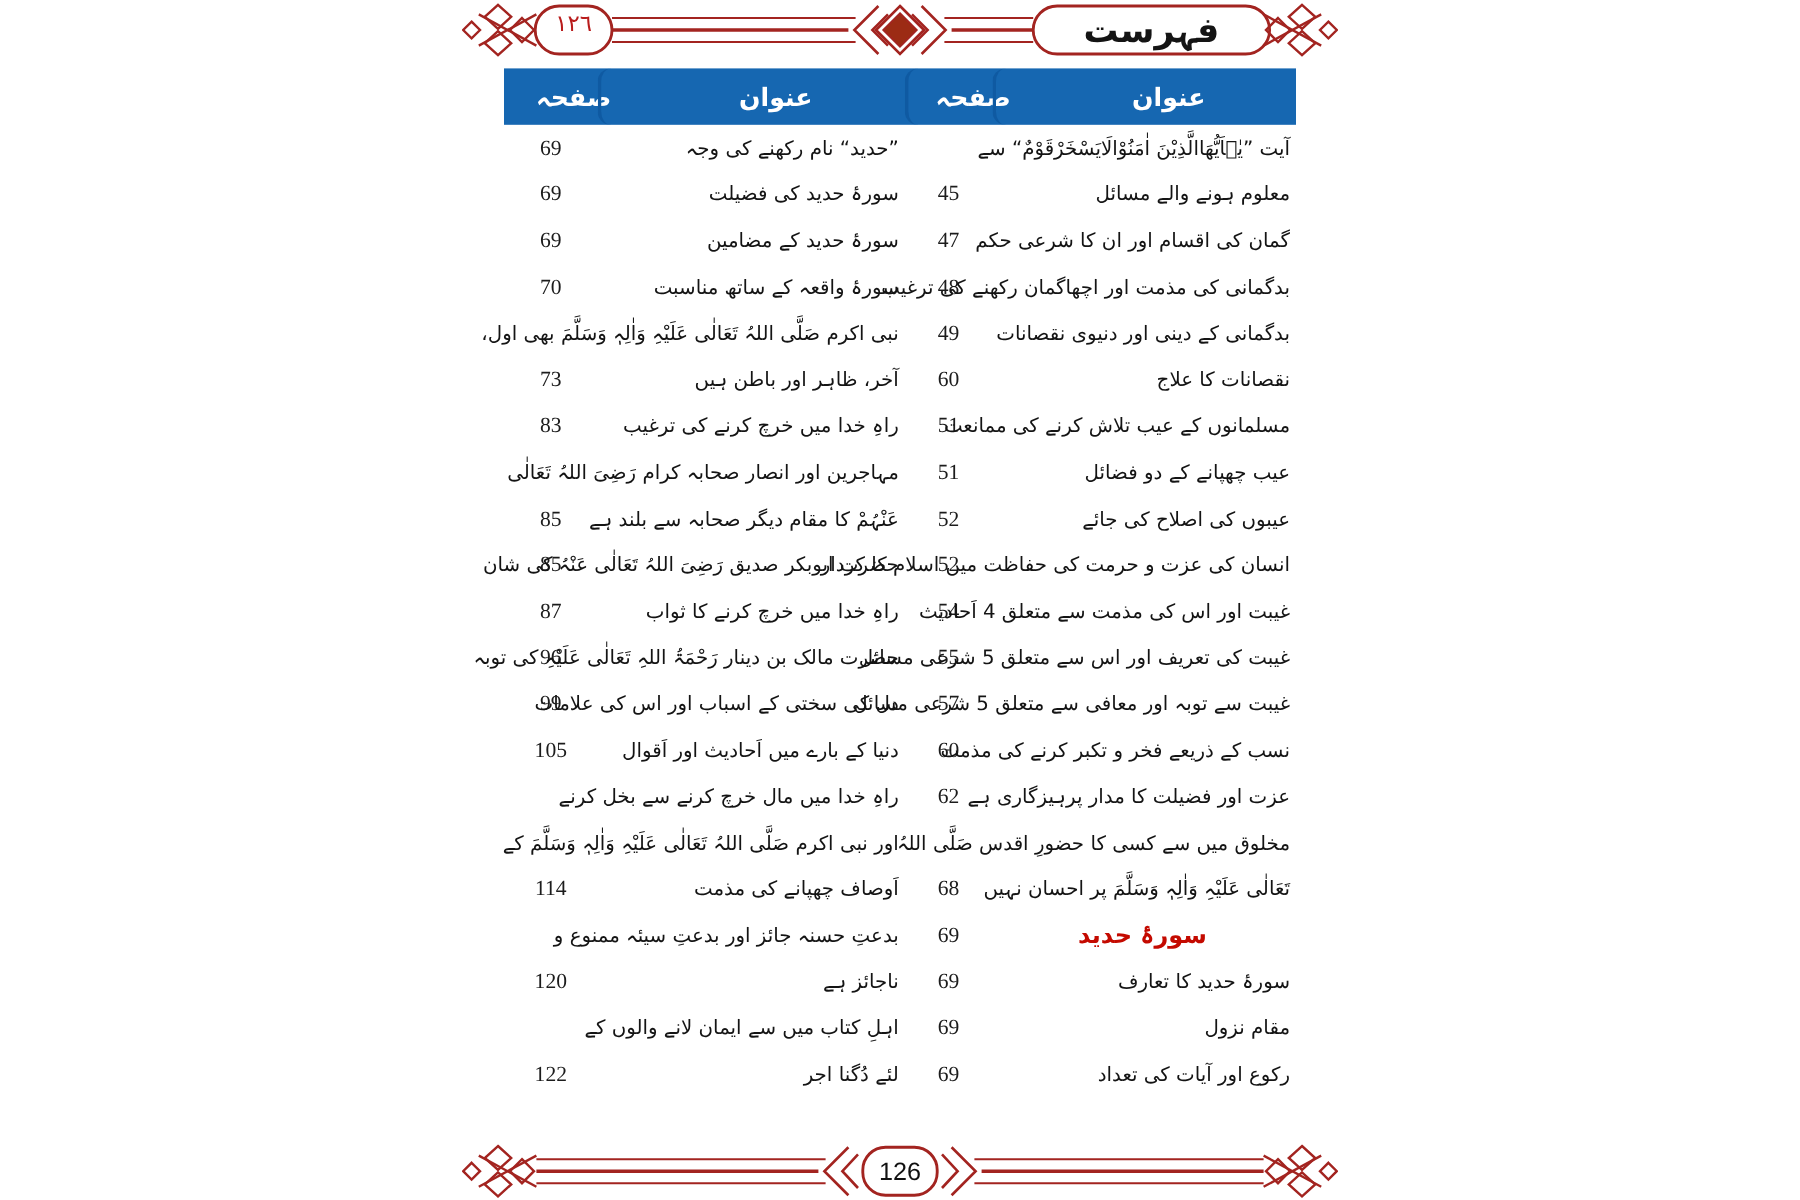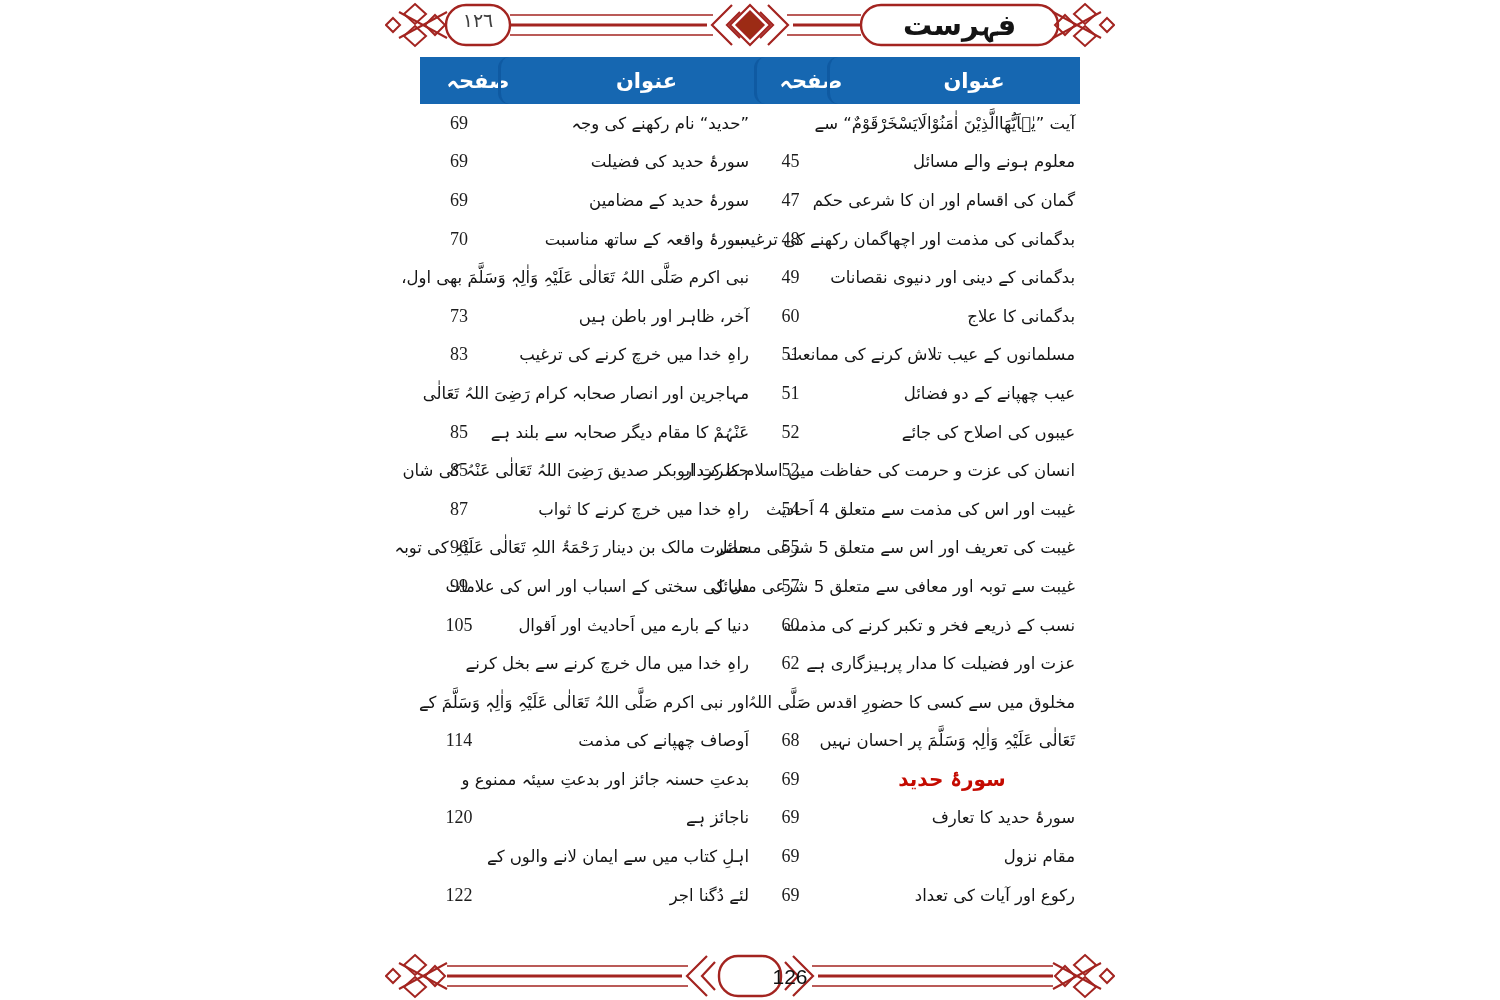--- a/index.html
+++ b/index.html
@@ -17,28 +17,28 @@
   .orn-line{stroke:var(--ornament-red,#a32420);fill:none;}
   .orn-fill{fill:var(--diamond-fill,#9c2b14);stroke:var(--ornament-red,#a32420);}
   .orn-pill{fill:#ffffff;stroke:var(--ornament-red,#a32420);stroke-width:2.4;}
 
   .pill-text{
     position:absolute;display:flex;align-items:center;justify-content:center;
     text-align:center;z-index:3;
   }
   .pill-text.folio-top{
     left:446px;top:6px;width:64px;height:28px;
-    font-size:19px;color:#404040;letter-spacing:2px;
+    font-size:19px;color:#b91c1c;letter-spacing:2px;
   }
   .pill-text.fehrist{
     left:861px;top:4px;width:197px;height:42px;
     font-size:29px;font-weight:bold;color:#141414;
   }
   .pill-text.folio-bottom{
-    left:759px;top:957px;width:62px;height:40px;
+    left:719px;top:957px;width:62px;height:40px;
     font-family:"Liberation Sans", sans-serif;
     font-size:21px;color:#111111;
   }
 
   
   .toc{position:absolute;left:420px;top:57px;width:660px;}
   .toc-header{
     display:flex;height:47px;background:var(--table-header-blue,#1667b1);
     color:#ffffff;
   }
@@ -242,21 +242,21 @@
           <div class="toc-row">
             <div class="page-cell">48</div>
             <div class="title-cell">بدگمانی کی مذمت اور اچھاگمان رکھنے کی ترغیب</div>
           </div>
           <div class="toc-row">
             <div class="page-cell">49</div>
             <div class="title-cell">بدگمانی کے دینی اور دنیوی نقصانات</div>
           </div>
           <div class="toc-row">
             <div class="page-cell">60</div>
-            <div class="title-cell">بدگمانی کا علاج</div>
+            <div class="title-cell">نقصانات کا علاج</div>
           </div>
           <div class="toc-row">
             <div class="page-cell">51</div>
             <div class="title-cell">مسلمانوں کے عیب تلاش کرنے کی ممانعت</div>
           </div>
           <div class="toc-row">
             <div class="page-cell">51</div>
             <div class="title-cell">عیب چھپانے کے دو فضائل</div>
           </div>
           <div class="toc-row">

